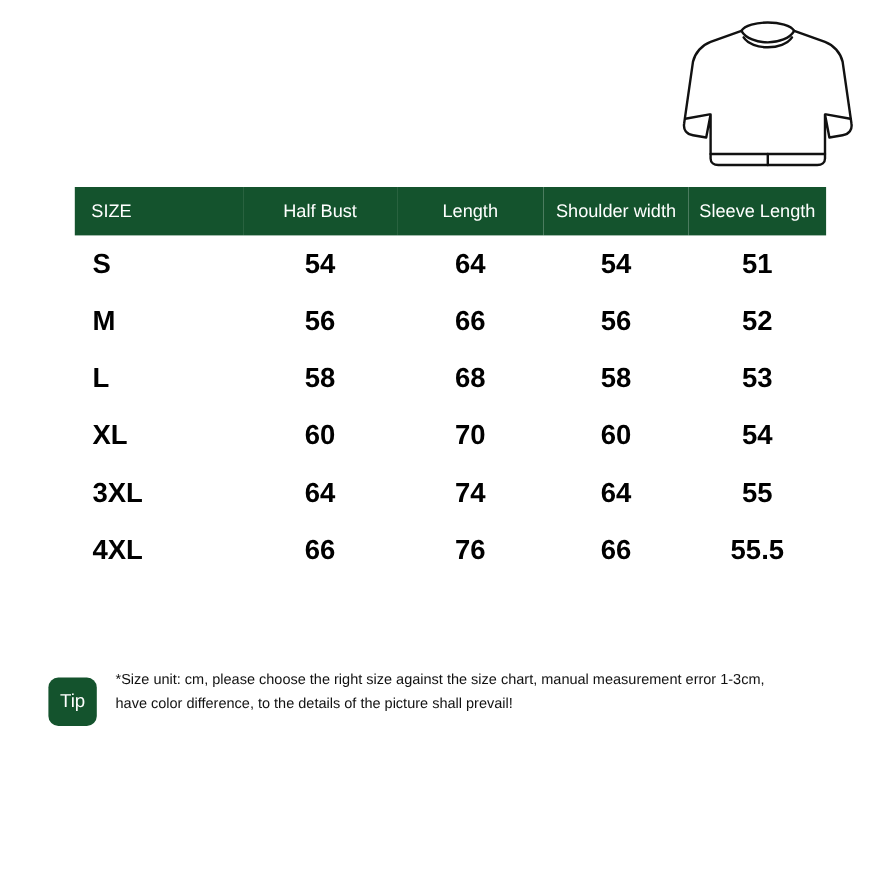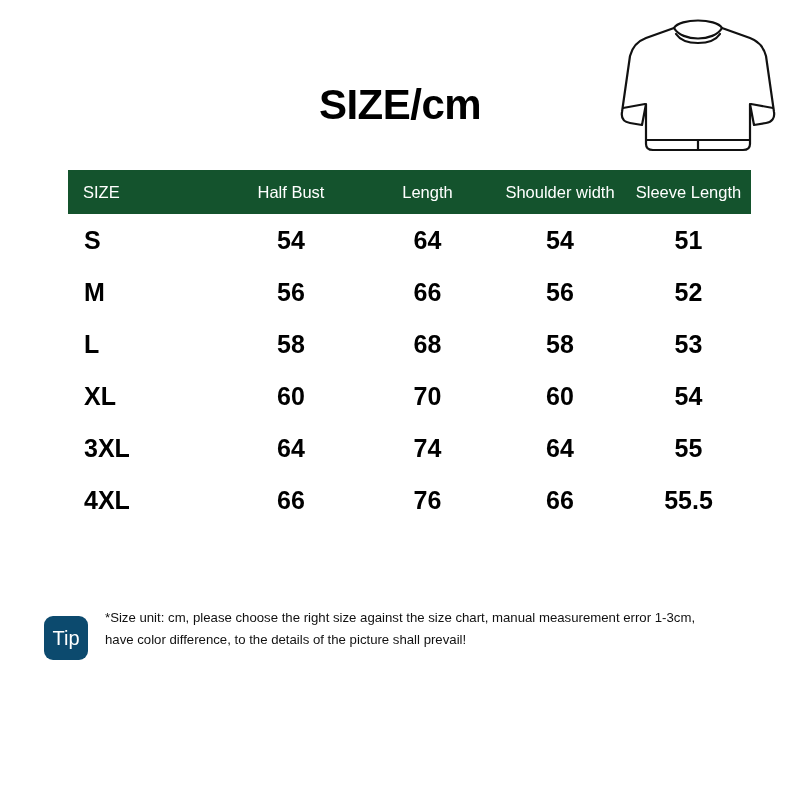--- a/index.html
+++ b/index.html
@@ -95,23 +95,23 @@
     left: 44px;
     width: 720px;
   }
   .tip-badge {
     position: absolute;
     left: 0;
     top: 8px;
     width: 44px;
     height: 44px;
     border-radius: 9px;
-    background: #0c4a6e;
+    background: #14532d;
     color: #ffffff;
-    font-size: 20px;
+    font-size: 17px;
     display: flex;
     align-items: center;
     justify-content: center;
   }
   .tip-text {
     margin-left: 61px;
     font-size: 13.2px;
     line-height: 1.52;
     color: #111111;
   }
@@ -145,21 +145,20 @@
 
         <path d="M155 100 L133 96"></path>
 
         <path d="M28 132 L132 132"></path>
 
         <path d="M80 132 L80 142"></path>
       </g>
     </svg>
   </div>
 
-  <div class="title">SIZE/cm</div>
 
   <table class="size-table">
     <thead>
       <tr>
         <th class="c1 col-size">SIZE</th>
         <th class="c2">Half Bust</th>
         <th class="c3">Length</th>
         <th class="c4">Shoulder width</th>
         <th class="c5">Sleeve Length</th>
       </tr>

